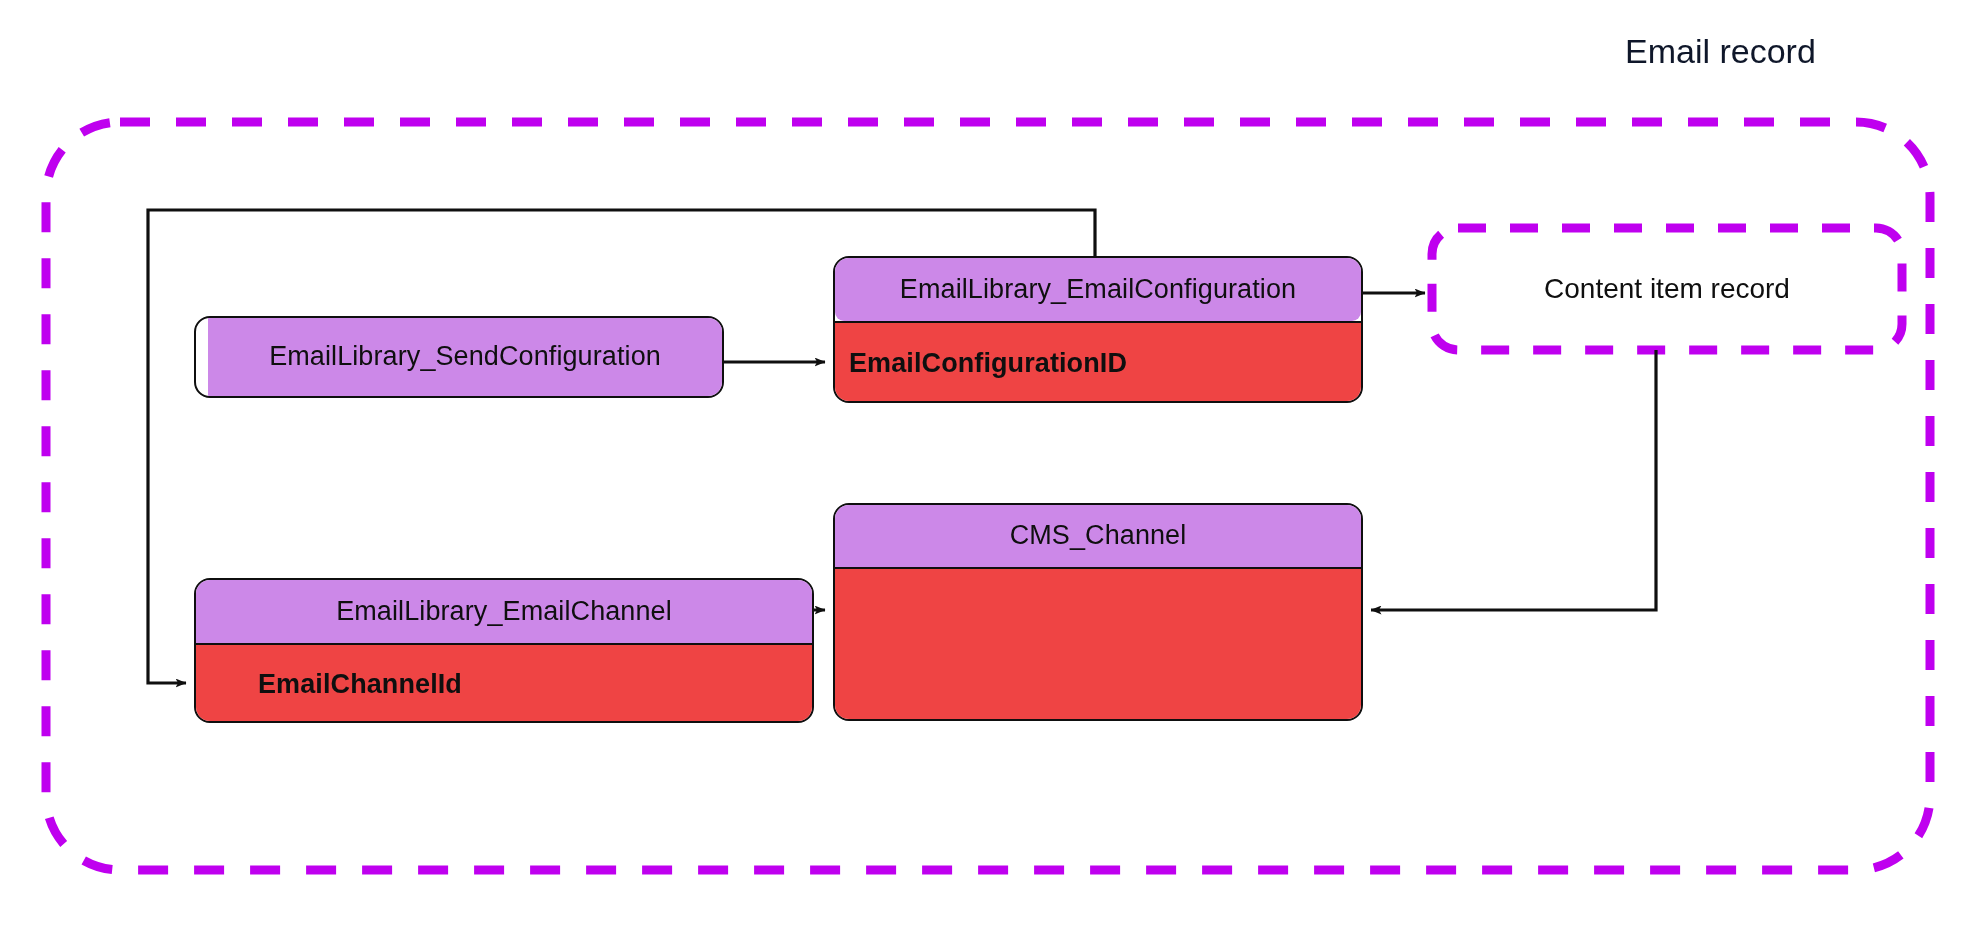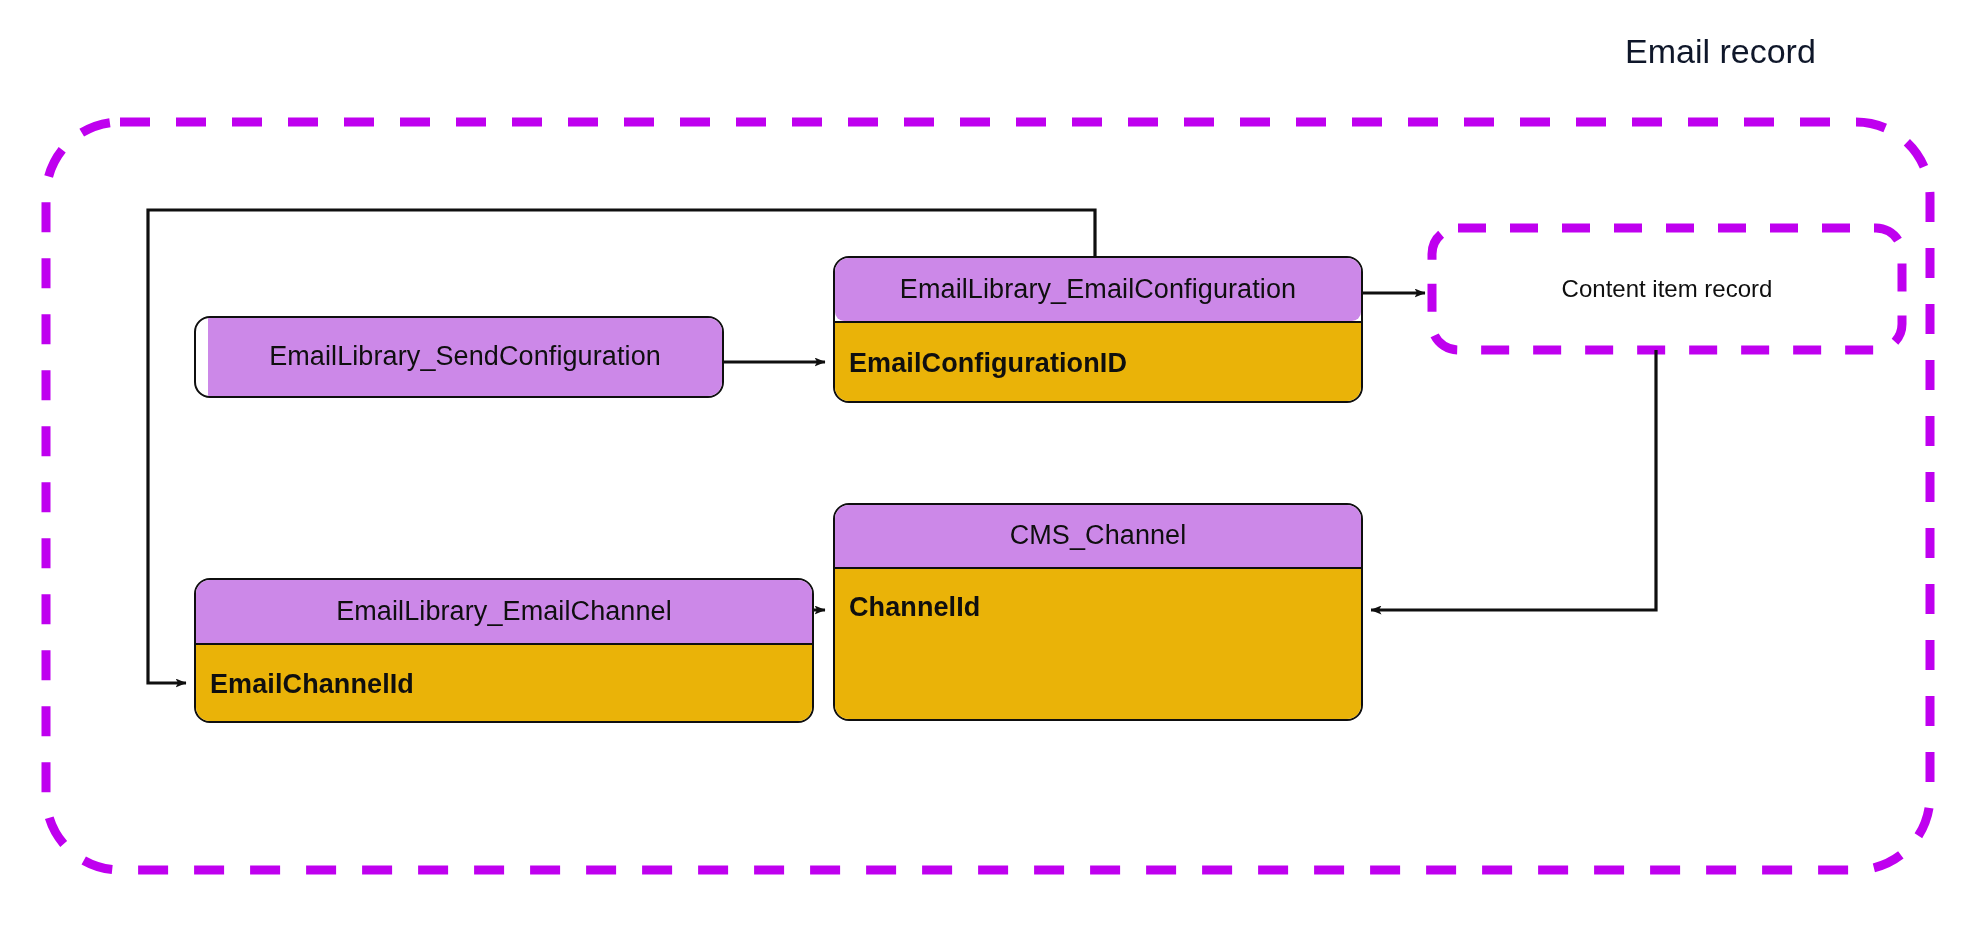--- a/index.html
+++ b/index.html
@@ -44,21 +44,21 @@
     font-size: 27px;
     line-height: 1.1;
     display: flex;
     align-items: center;
     justify-content: center;
     letter-spacing: 0.1px;
   }
   .entity-body {
     box-sizing: border-box;
     width: 100%;
-    background: #eab308;
+    background: #ef4444;
     border-top: 2.5px solid #0f0f0f;
     padding: 0;
   }
   .entity-row {
     box-sizing: border-box;
     font-size: 27px;
     color: #0f0f0f;
     padding-left: 14px;
     display: flex;
     align-items: center;
@@ -91,21 +91,21 @@
   #ent-cmschannel .entity-header { height: 62px; }
   #ent-cmschannel .entity-body   { height: 153px; }
   #ent-cmschannel .entity-row    { height: 70px; }
   #ent-cmschannel .entity-row:first-child { height: 76px; }
 
   #ent-emailchannel {
     left: 194px;  top: 578px;  width: 620px; height: 145px;
   }
   #ent-emailchannel .entity-header { height: 63px; }
   #ent-emailchannel .entity-body   { height: 79px; }
-  #ent-emailchannel .entity-row    { height: 79px; }
+  #ent-emailchannel .entity-row    { height: 79px; margin-left: 48px; }
 
   
   #group-label {
     position: absolute;
     left: 1625px;
     top: 32px;
     font-size: 34px;
     color: #0f172a;
     white-space: nowrap;
   }
@@ -115,21 +115,21 @@
     left: 1432px;
     top: 228px;
     width: 470px;
     height: 122px;
     display: flex;
     align-items: center;
     justify-content: center;
     box-sizing: border-box;
   }
   #node-contentitem .label {
-    font-size: 24px;
+    font-size: 28px;
     color: #0f0f0f;
     white-space: nowrap;
   }
 </style>
 </head>
 <body>
 
 <div id="canvas">
 
   <svg id="wires" viewBox="0 0 1967 936">
@@ -163,21 +163,20 @@
   <div class="entity" id="ent-emailconfig">
     <div class="entity-header">EmailLibrary_EmailConfiguration</div>
     <div class="entity-body">
       <div class="entity-row key">EmailConfigurationID</div>
     </div>
   </div>
 
   <div class="entity" id="ent-cmschannel">
     <div class="entity-header">CMS_Channel</div>
     <div class="entity-body">
-      <div class="entity-row key">ChannelId</div>
     </div>
   </div>
 
   <div class="entity" id="ent-emailchannel">
     <div class="entity-header">EmailLibrary_EmailChannel</div>
     <div class="entity-body">
       <div class="entity-row key">EmailChannelId</div>
     </div>
   </div>
 

